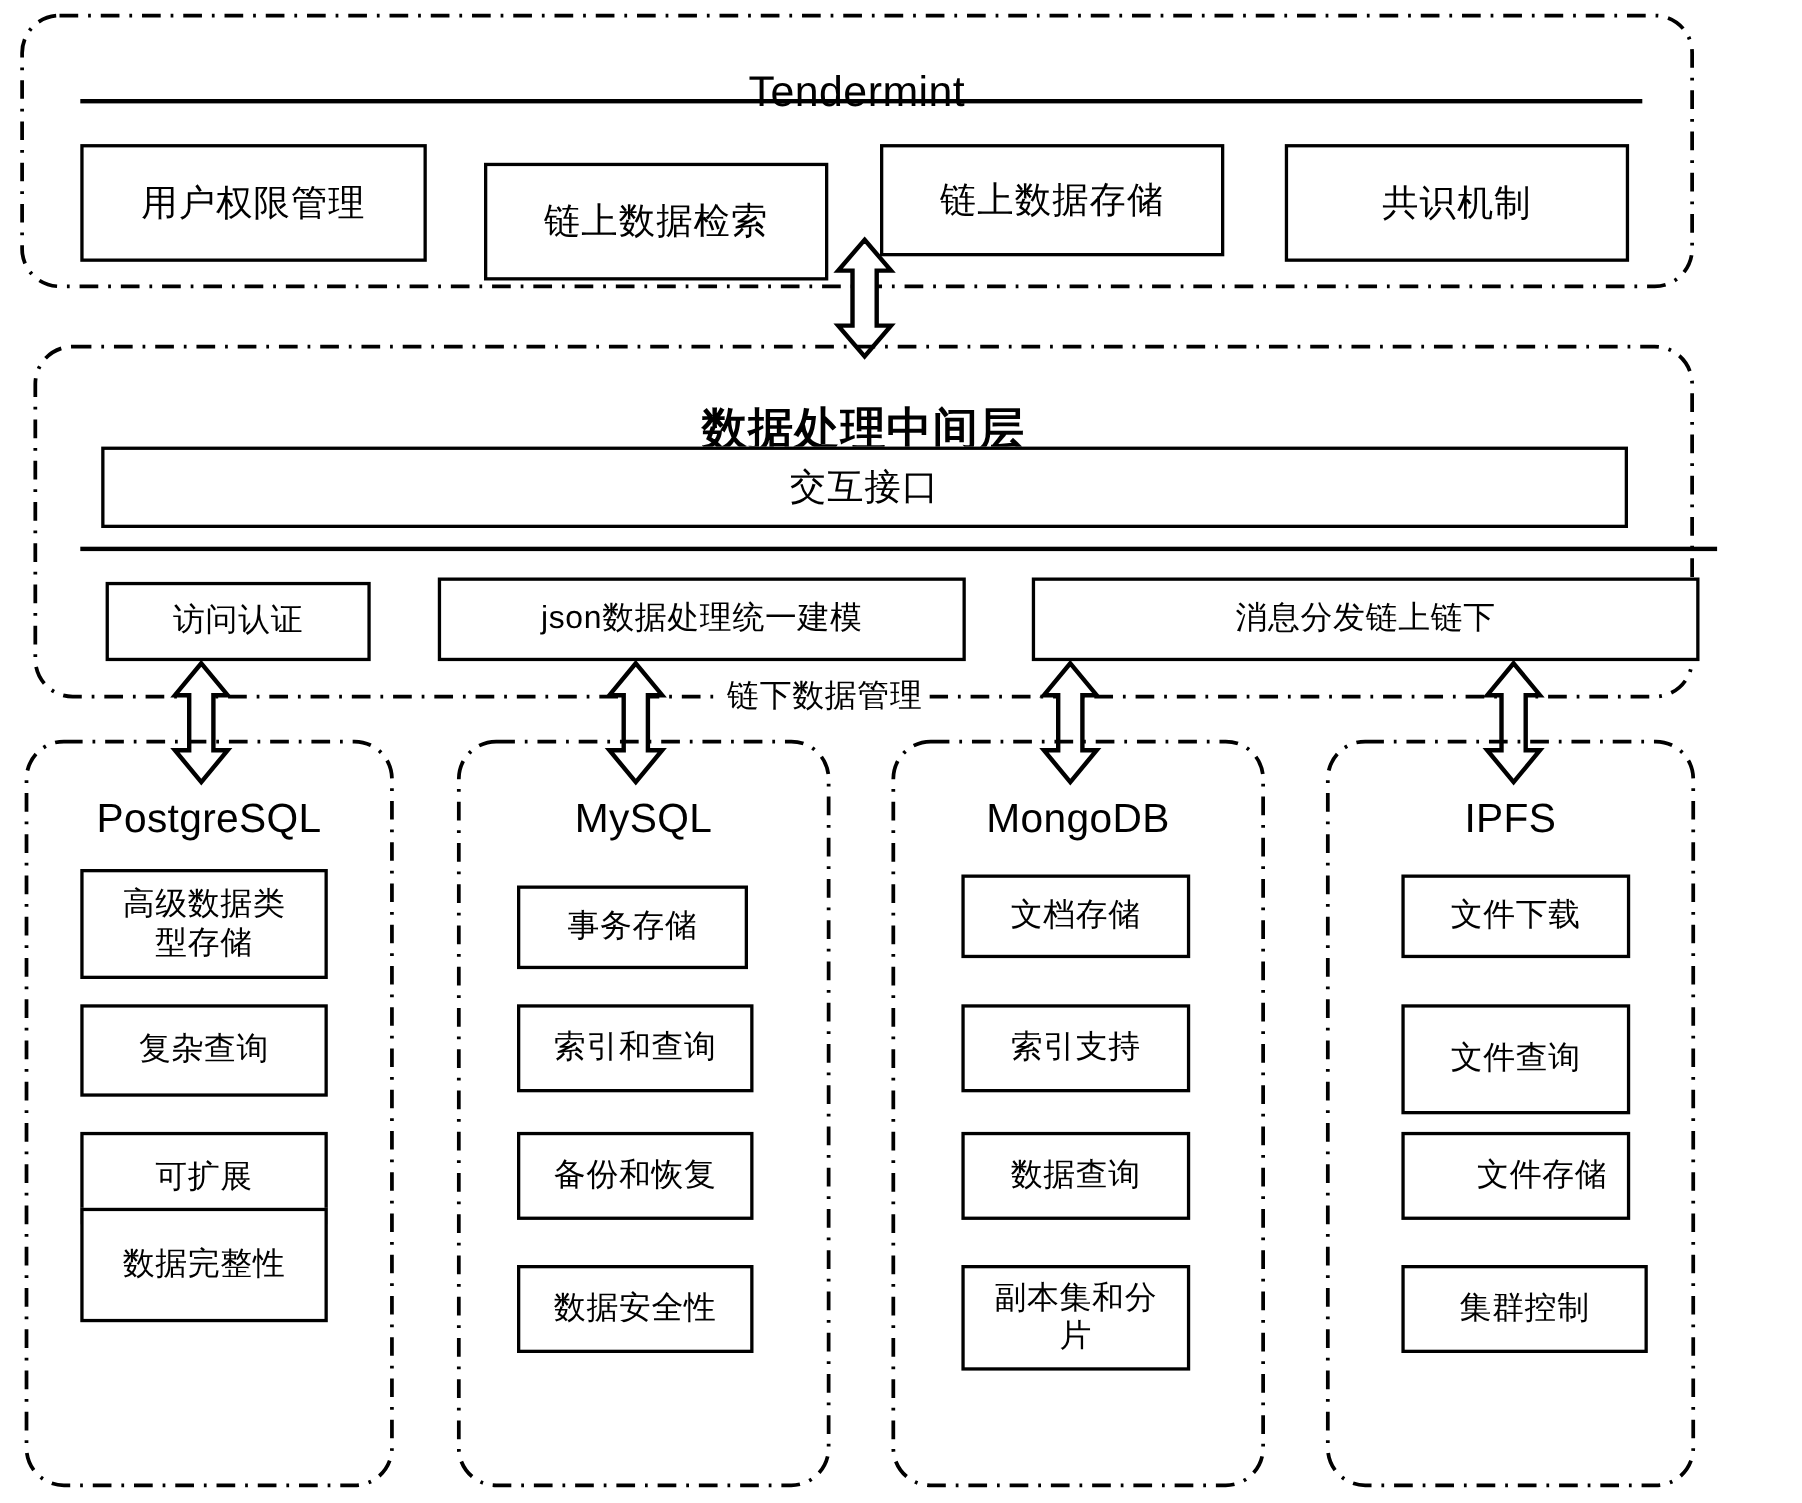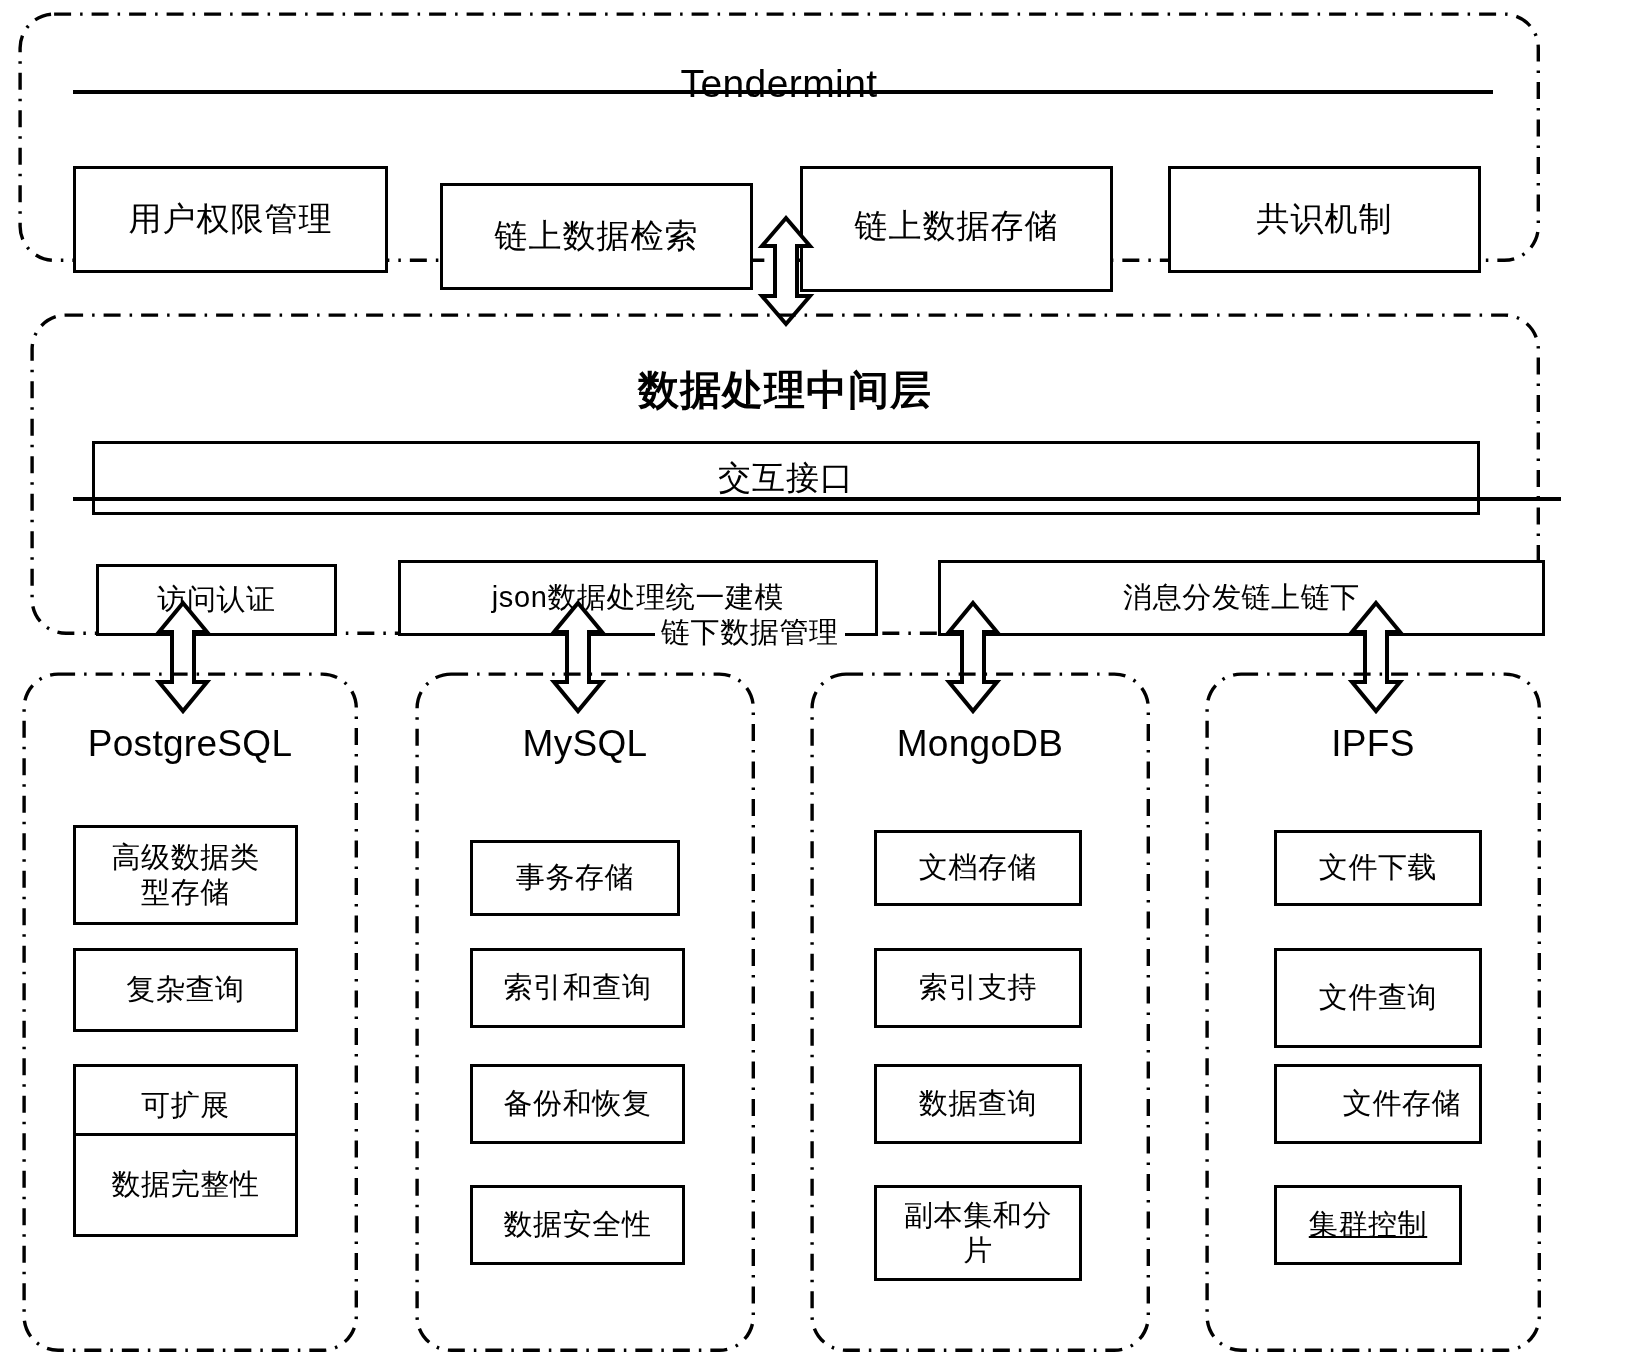--- a/index.html
+++ b/index.html
@@ -39,21 +39,20 @@
   .box {
     position: absolute;
     box-sizing: border-box;
     border: 3px solid #000;
     background: #ffffff;
     display: flex;
     align-items: center;
     justify-content: center;
     text-align: center;
     line-height: 1.22;
-    margin-top: 35px;
   }
 
   .title {
     position: absolute;
     text-align: center;
     white-space: nowrap;
     margin-top: 28px;
   }
 
   .rule {
@@ -93,21 +92,21 @@
     </div>
 
   <div class="title t-en-lg" style="left:18px; top:34px; width:1522px;">Tendermint</div>
 
   <div class="rule" style="left:73px; top:90px; width:1420px;"></div>
 
   <div class="box t-cn-md" style="left:73px; top:131px; width:315px; height:107px;">用户权限管理</div>
 
   <div class="box t-cn-md" style="left:440px; top:148px; width:313px; height:107px;">链上数据检索</div>
 
-  <div class="box t-cn-md" style="left:800px; top:131px; width:313px; height:126px;font-family:Liberation Mono, monospace;">链上数据存储</div>
+  <div class="box t-cn-md" style="left:800px; top:131px; width:313px; height:102px;">链上数据存储</div>
 
   <div class="box t-cn-md" style="left:1168px; top:131px; width:313px; height:107px;">共识机制</div>
 
   <svg class="arrow" style="left:758px; top:216px;" width="56" height="110" viewBox="0 0 56 110">
     <polygon points="28,2 52,30 39,30 39,80 52,80 28,108 4,80 17,80 17,30 4,30" fill="#ffffff" stroke="#000000" stroke-width="4" stroke-linejoin="miter"></polygon>
   </svg>
 
   <div class="dashdot" style="left: 30px; top: 313px; width: 1510px; height: 322px; border: none;">
   <svg class="frame" width="1517" height="329">
         <rect x="5.1" y="5.1" width="1506.1999999999998" height="318.20000000000005" rx="34" ry="34" fill="none" stroke="#000000" stroke-width="3.4" stroke-dasharray="17 9 2.5 9" stroke-linecap="butt"></rect>
@@ -178,15 +177,15 @@
 
   <div class="dashdot" style="left: 1205px; top: 672px; width: 336px; height: 680px; border: none;">
       <svg class="frame" width="343" height="687">
         <rect x="5.1" y="5.1" width="332.20000000000005" height="676.2" rx="34" ry="34" fill="none" stroke="#000000" stroke-width="3.4" stroke-dasharray="17 9 2.5 9" stroke-linecap="butt"></rect>
       </svg>
     </div>
   <div class="title t-en-md" style="left:1205px; top:695px; width:336px;">IPFS</div>
   <div class="box t-cn-sm" style="left:1274px; top:795px; width:208px; height:76px;">文件下载</div>
   <div class="box t-cn-sm" style="left:1274px; top:913px; width:208px; height:100px;">文件查询</div>
   <div class="box t-cn-sm" style="left:1274px; top:1029px; width:208px; height:80px;padding-left:48px;">文件存储</div>
-  <div class="box t-cn-sm" style="left:1274px; top:1150px; width:188px; height:80px;text-decoration:underline;">集群控制</div>
+  <div class="box t-cn-sm" style="left:1274px; top:1150px; width:224px; height:80px;">集群控制</div>
 
 </div>
 
 </body></html>

